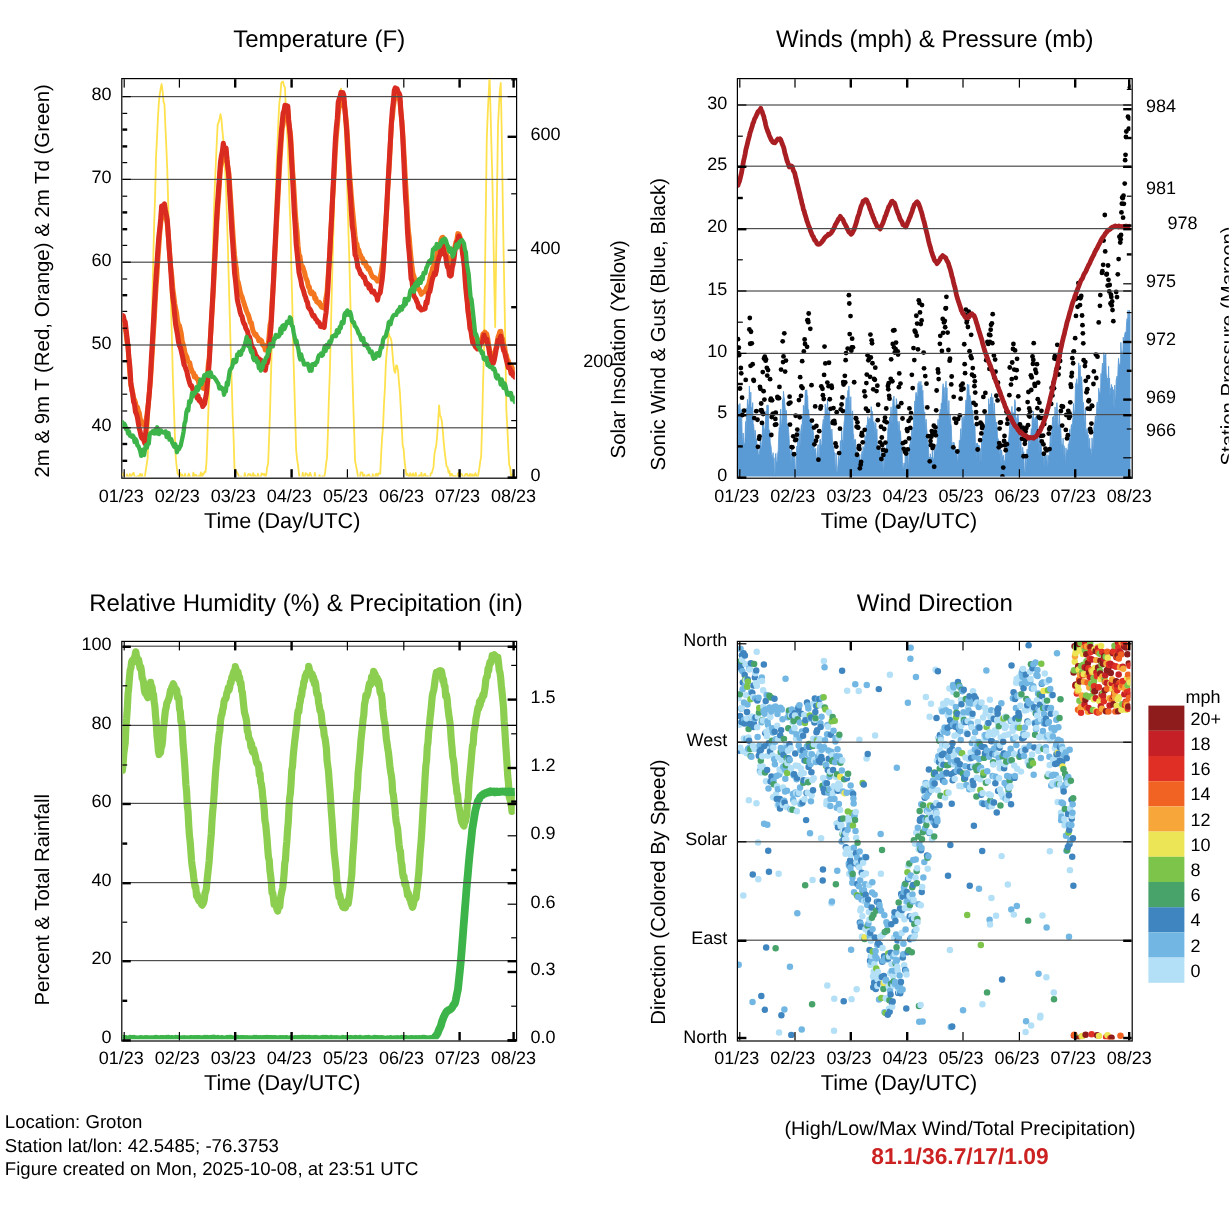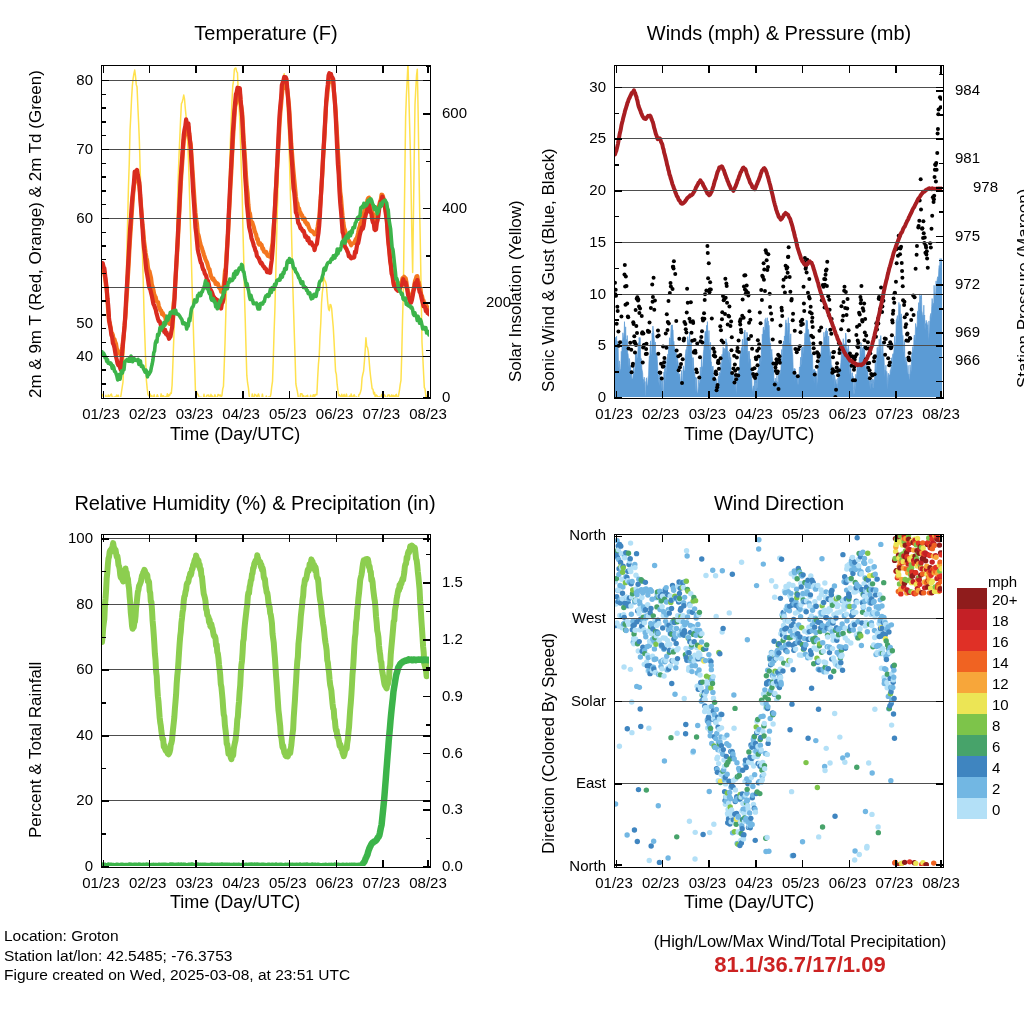--- a/index.html
+++ b/index.html
@@ -17,21 +17,21 @@
   .tmark{position:absolute;background:#000;}
   .tmk-l{width:7px;height:1.6px;left:0;}
   .tmk-lm{width:4px;height:1.4px;left:0;}
   .tmk-r{width:7px;height:1.6px;right:0;}
   .tmk-rm{width:4px;height:1.4px;right:0;}
   .tmk-t{height:7px;width:1.6px;top:0;}
   .tmk-b{height:7px;width:1.6px;bottom:0;}
   svg.plot{position:absolute;left:0;top:0;display:block;}
   .footer{position:absolute;font-size:15.5px;line-height:19.5px;white-space:nowrap;}
   .extremes{position:absolute;text-align:center;font-size:16.5px;line-height:23px;width:440px;}
-  .ext-val{font-weight:bold;font-size:22px;}
+  .ext-val{font-weight:bold;font-size:19px;}
   .legend-sw{position:absolute;width:30px;}
   .legend-cell{width:30px;height:21px;}
   .legend-lab{position:absolute;font-size:15px;white-space:nowrap;}
 </style>
 </head>
 <body>
 
 <div class="page">
 
   <div class="panel">
@@ -99,21 +99,21 @@
         <div class="tmark tmk-b" style="left: 186.857px;"></div>
         <div class="tmark tmk-t" style="left: 186.857px;"></div>
         <div class="tmark tmk-b" style="left: 233.571px;"></div>
         <div class="tmark tmk-t" style="left: 233.571px;"></div>
         <div class="tmark tmk-b" style="left: 280.286px;"></div>
         <div class="tmark tmk-t" style="left: 280.286px;"></div>
         <div class="tmark tmk-b" style="left: 325.4px;"></div>
         <div class="tmark tmk-t" style="left: 325.4px;"></div>
       </div>
   <div class="tick-y" style="left: 37px; top: 354.625px; width: 56px;">40</div>
-      <div class="tick-y" style="left: 37px; top: 285.667px; width: 56px; margin-top: 36px;">50</div>
+      <div class="tick-y" style="left: 37px; top: 285.667px; width: 56px;">50</div>
       <div class="tick-y" style="left: 37px; top: 216.708px; width: 56px;">60</div>
       <div class="tick-y" style="left: 37px; top: 147.75px; width: 56px;">70</div>
       <div class="tick-y" style="left: 37px; top: 78.7917px; width: 56px;">80</div>
       <div class="tick-yr" style="left: 442px; top: 396px;">0</div>
       <div class="tick-yr" style="left: 442px; top: 301.429px; margin-left: 44px;">200</div>
       <div class="tick-yr" style="left: 442px; top: 206.857px;">400</div>
       <div class="tick-yr" style="left: 442px; top: 112.286px;">600</div>
       <div class="tick-x" style="left: 101px; top: 405px;">01/23</div>
       <div class="tick-x" style="left: 147.714px; top: 405px;">02/23</div>
       <div class="tick-x" style="left: 194.429px; top: 405px;">03/23</div>
@@ -2650,21 +2650,21 @@
       <div class="tick-x" style="left: 754.143px; top: 874px;">04/23</div>
       <div class="tick-x" style="left: 800.857px; top: 874px;">05/23</div>
       <div class="tick-x" style="left: 847.571px; top: 874px;">06/23</div>
       <div class="tick-x" style="left: 894.286px; top: 874px;">07/23</div>
       <div class="tick-x" style="left: 941px; top: 874px;">08/23</div>
     </div>
 
   <div class="footer" style="left:4px;top:926px;">
     <div>Location: Groton</div>
     <div>Station lat/lon: 42.5485; -76.3753</div>
-    <div>Figure created on Wed, 2025-03-08, at 23:51 UTC</div>
+    <div>Figure created on Mon, 2025-10-08, at 23:51 UTC</div>
   </div>
 
   <div class="extremes" style="left:580px;top:930px;">
     <div>(High/Low/Max Wind/Total Precipitation)</div>
     <div class="ext-val" id="ext-value" style="color: rgb(204, 34, 34);">81.1/36.7/17/1.09</div>
   </div>
 
 </div>
 
 </body></html>

